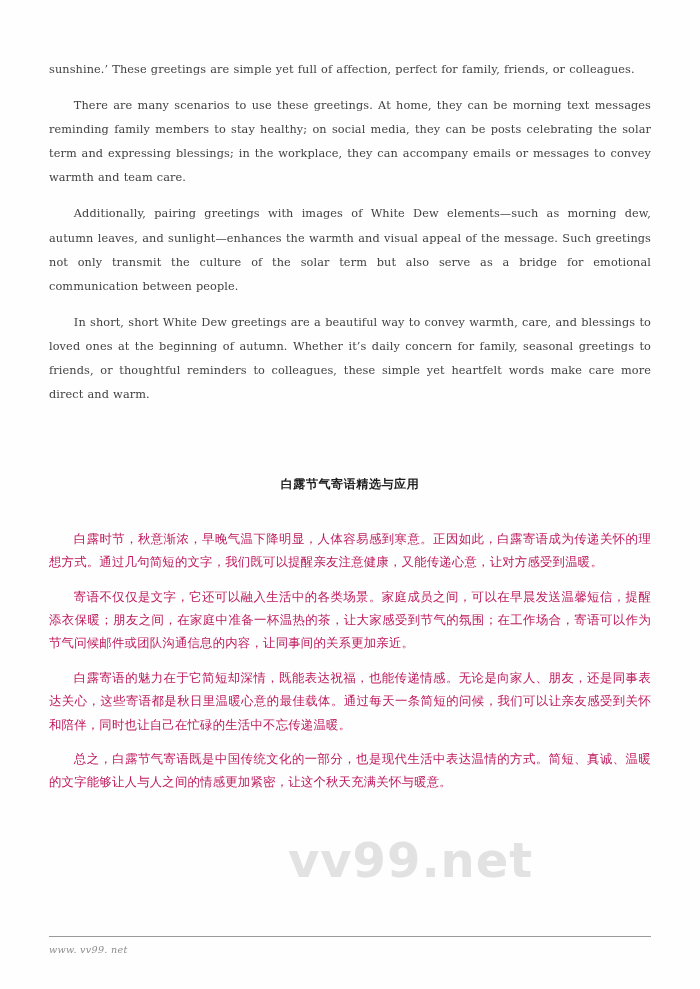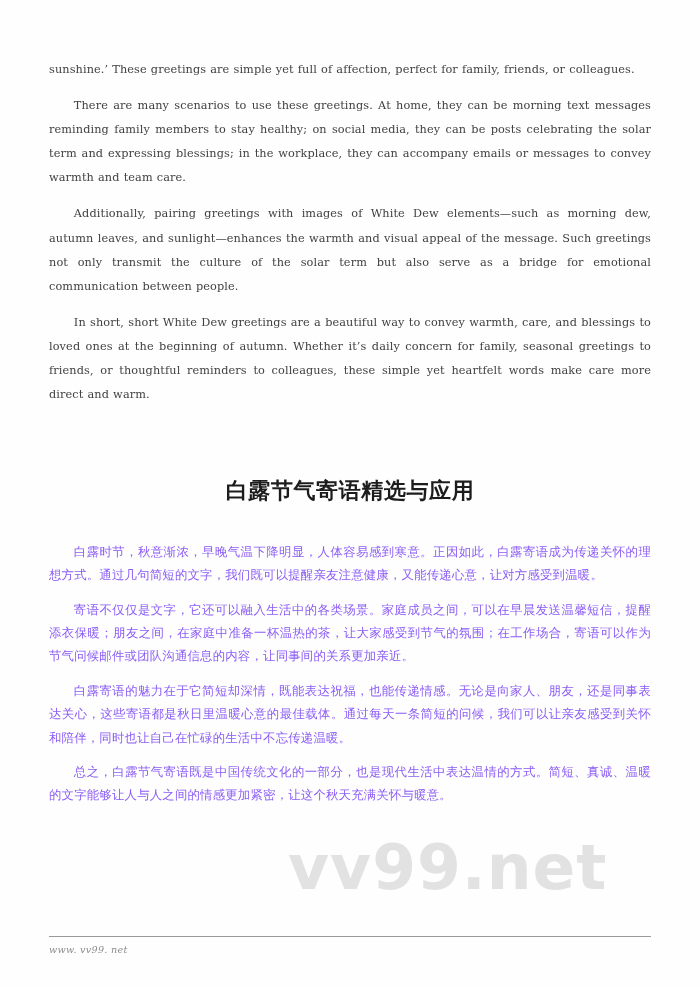--- a/index.html
+++ b/index.html
@@ -24,21 +24,21 @@
     overflow: hidden;
   }
 
   
   #watermark {
     position: absolute;
     left: 288px;
     top: 836px;
     font-family: "DejaVu Sans", "Liberation Sans", sans-serif;
     font-weight: bold;
-    font-size: 63px;
+    font-size: 48px;
     letter-spacing: 1px;
     color: #e2e2e2;
     white-space: nowrap;
     z-index: 0;
     user-select: none;
     line-height: 1;
   }
 
   
   #content {
@@ -61,37 +61,37 @@
     letter-spacing: 0.1px;
     word-spacing: 0.4px;
   }
   p.en.indent { text-indent: 2.2em; }
   p.en.cont   { text-indent: 0; }
 
   
   h1.cn-heading {
     font-family: "DejaVu Sans", "Liberation Sans", sans-serif;
     font-weight: bold;
-    font-size: 22px;
+    font-size: 12px;
     line-height: 1.3;
     text-align: center;
     color: #1c1c1c;
     margin: 0;
     padding: 0;
     letter-spacing: 0.6px;
   }
 
   
   p.cn {
     font-family: "DejaVu Serif", "Liberation Serif", serif;
     font-size: 12.4px;
     line-height: 23.4px;
     text-align: justify;
     text-align-last: left;
-    color: #8b5cf6;
+    color: #be185d;
     margin: 0 0 11px 0;
     text-indent: 2em;
     letter-spacing: 0.2px;
   }
 
   
   .gap-before-heading { height: 58px; }
   .gap-after-heading  { height: 34px; }
 
   

